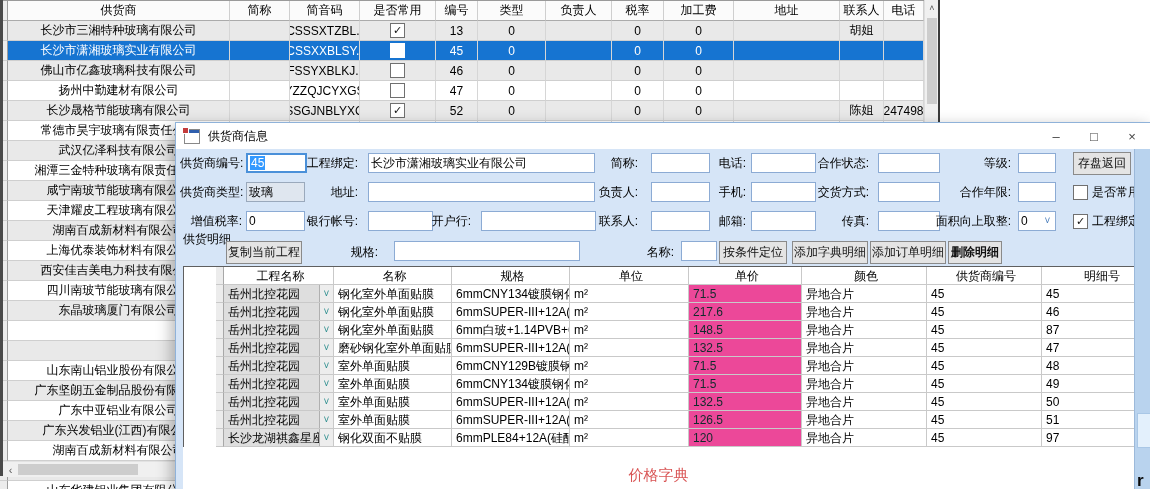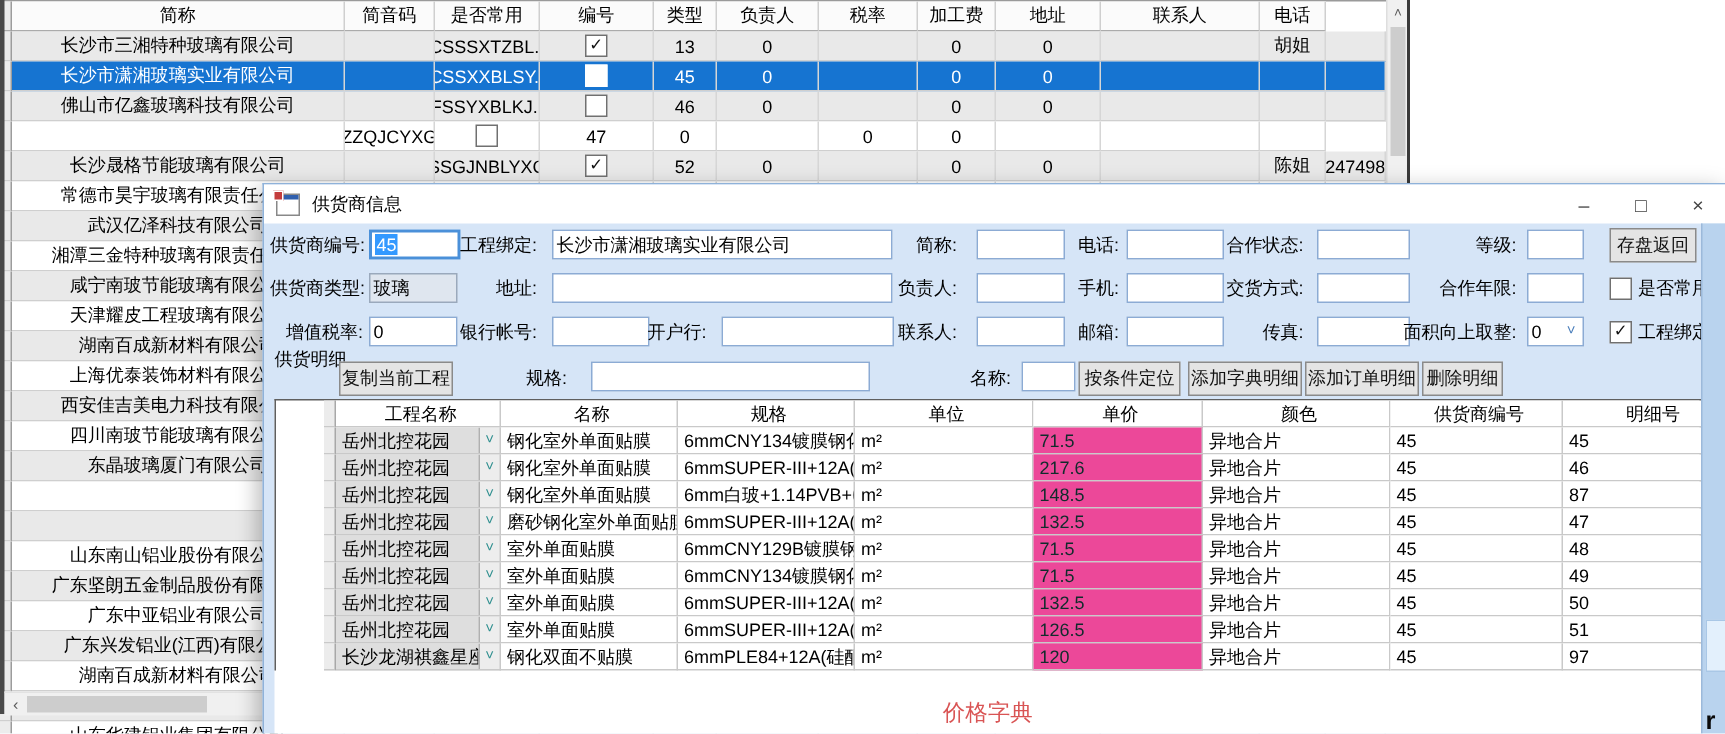--- a/index.html
+++ b/index.html
@@ -69,20 +69,21 @@
   #artifact{position:absolute;left:1137px;top:471px;z-index:30;font-weight:bold;font-size:17px;color:#0a0a0a;}
 </style>
 </head>
 <body>
 
 <div id="app">
 
   <div id="suppliers">
     <div class="sgrid shead" id="sup-head">
         <div class="scell selcol"></div>
+        <div class="scell">供货商</div>
         <div class="scell">简称</div>
         <div class="scell">简音码</div>
         <div class="scell">是否常用</div>
         <div class="scell">编号</div>
         <div class="scell">类型</div>
         <div class="scell">负责人</div>
         <div class="scell">税率</div>
         <div class="scell">加工费</div>
         <div class="scell">地址</div>
         <div class="scell">联系人</div>
@@ -135,20 +136,21 @@
           <div class="scell">0</div>
           <div class="scell"></div>
           <div class="scell">0</div>
           <div class="scell">0</div>
           <div class="scell"></div>
           <div class="scell"></div>
           <div class="scell"></div>
         </div>
         <div class="sgrid srow">
           <div class="scell selcol"></div>
+          <div class="scell">扬州中勤建材有限公司</div>
           <div class="scell"></div>
           <div class="scell">YZZQJCYXGS</div>
           <div class="scell">
             <div class="cb"></div>
           </div>
           <div class="scell">47</div>
           <div class="scell">0</div>
           <div class="scell"></div>
           <div class="scell">0</div>
           <div class="scell">0</div>
@@ -542,21 +544,21 @@
 
     <div class="flabel" style="left:7px;top:106px;text-align:left;width:80px;">供货明细</div>
     <div class="btn" style="left:50px;top:118px;width:74px;">复制当前工程</div>
     <div class="flabel" style="left:158px;top:119px;width:44px;">规格:</div>
     <input class="finput" style="left: 218px; top: 118px; width: 180px;" value="">
     <div class="flabel" style="left:458px;top:119px;width:40px;">名称:</div>
     <input class="finput" style="left: 505px; top: 118px; width: 30px;" value="">
     <div class="btn" style="left:543px;top:118px;width:66px;">按条件定位</div>
     <div class="btn" style="left:616px;top:118px;width:74px;">添加字典明细</div>
     <div class="btn" style="left:694px;top:118px;width:74px;">添加订单明细</div>
-    <div class="btn" style="left:772px;top:118px;width:52px;">删除明细</div>
+    <div class="btn" style="left:772px;top:118px;width:52px;font-weight:bold;">删除明细</div>
 
     <div id="detail-panel">
       <div id="dgrid">
         <div class="dgrow dghead" id="det-head">
             <div class="dcell dsel"></div>
             <div class="dcell">工程名称</div>
             <div class="dcell">名称</div>
             <div class="dcell">规格</div>
             <div class="dcell">单位</div>
             <div class="dcell">单价</div>

